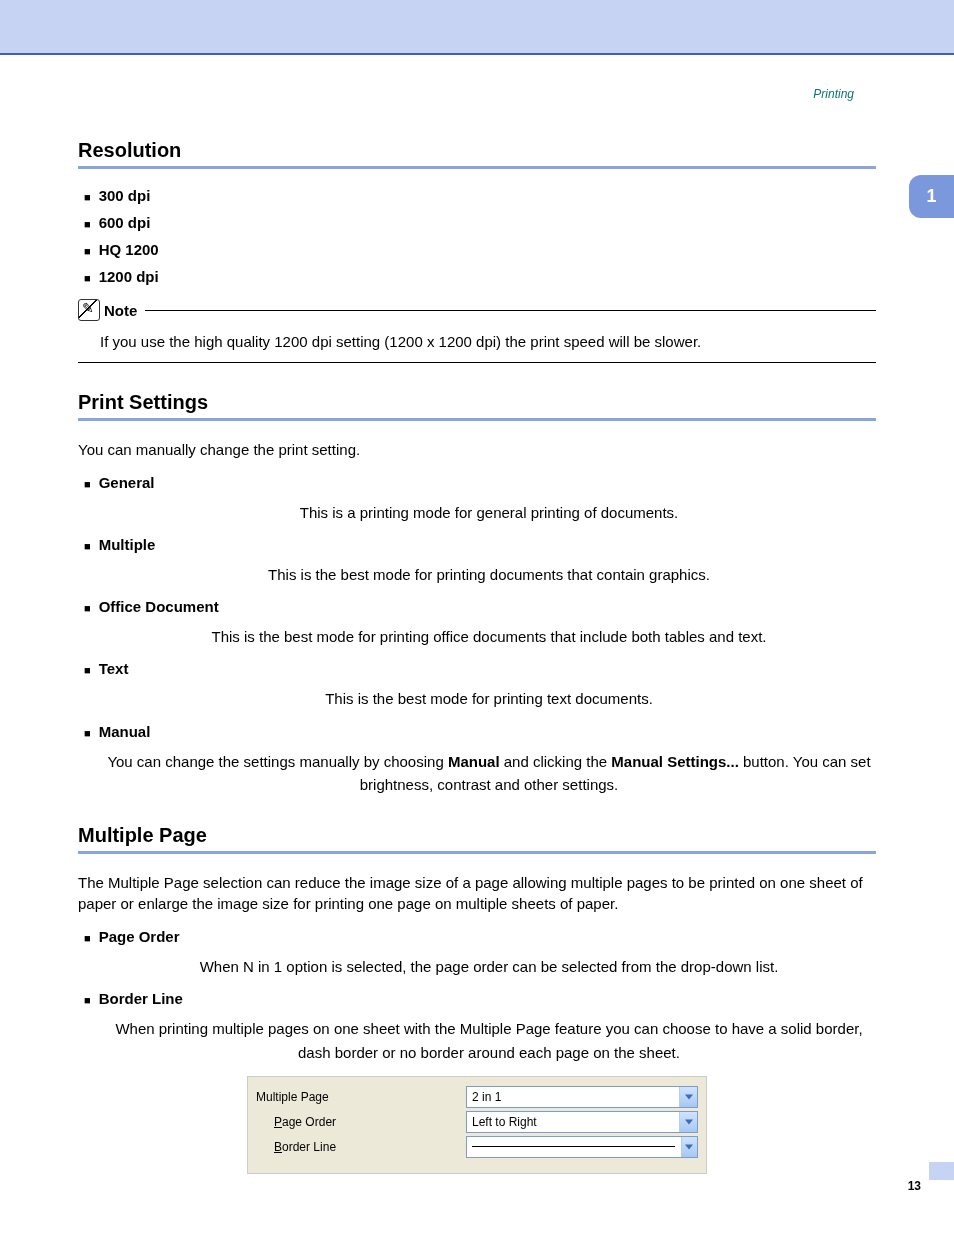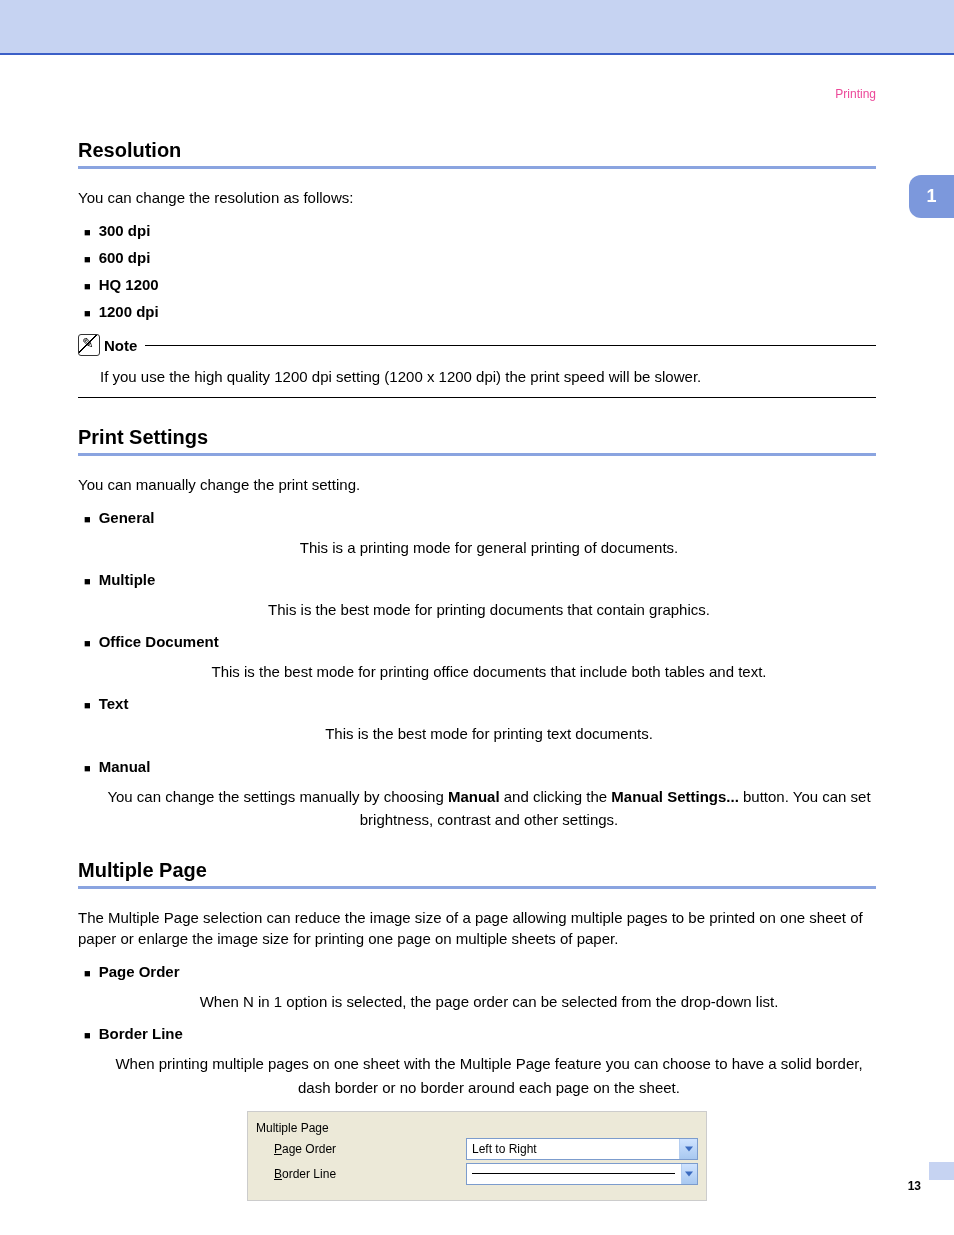--- a/index.html
+++ b/index.html
@@ -13,22 +13,23 @@
     position: relative;
   }
   .top-banner {
     height: 55px;
     background: #c6d3f2;
     border-bottom: 2px solid #3b5fc7;
   }
   .header-label {
     text-align: right;
     font-size: 12px;
-    color: #ec4899;
-    padding: 32px 78px 0 0;
+    color: #0f766e;
+    padding: 32px 100px 0 0;
+    font-style: italic;
   }
   .content {
     padding: 30px 78px 11px 78px;
   }
   .chapter-tab {
     position: absolute;
     right: 0;
     top: 175px;
     width: 45px;
     height: 43px;
@@ -129,21 +130,20 @@
 
 <div class="top-banner"></div>
 <div class="header-label">Printing</div>
 
 <div class="chapter-tab">1</div>
 
 <div class="content">
 
   <div class="section-wrap">
     <h2 class="section">Resolution</h2>
-    <p class="intro">You can change the resolution as follows:</p>
     <div id="res-list">
         <div class="bullet-row">
           <span class="bullet-sq">■</span>
           <span class="bullet-label">300 dpi</span>
         </div>
         <div class="bullet-row">
           <span class="bullet-sq">■</span>
           <span class="bullet-label">600 dpi</span>
         </div>
         <div class="bullet-row">
@@ -211,20 +211,28 @@
           <span class="bullet-sq">■</span>
           <span class="bullet-label">Border Line</span>
         </div>
         <div class="sub-desc">When printing multiple pages on one sheet with the Multiple Page feature you can choose to have a solid border, dash border or no border around each page on the sheet.</div>
       </div>
 
     <div class="settings-img">
       <div id="sp-rows">
           <div class="srow">
             <div class="slabel">Multiple Page</div>
+            <div class="sselect">
+              <span class="val">2 in 1</span>
+              <span class="dd-btn">
+                <svg viewBox="0 0 10 6">
+                  <path d="M0 0 L5 6 L10 0 Z" fill="#3b6bbf"></path>
+                </svg>
+              </span>
+            </div>
           </div>
           <div class="srow">
             <div class="slabel indent"><span class="underline-letter">P</span>age Order</div>
             <div class="sselect">
               <span class="val">Left to Right</span>
               <span class="dd-btn">
                 <svg viewBox="0 0 10 6">
                   <path d="M0 0 L5 6 L10 0 Z" fill="#3b6bbf"></path>
                 </svg>
               </span>

